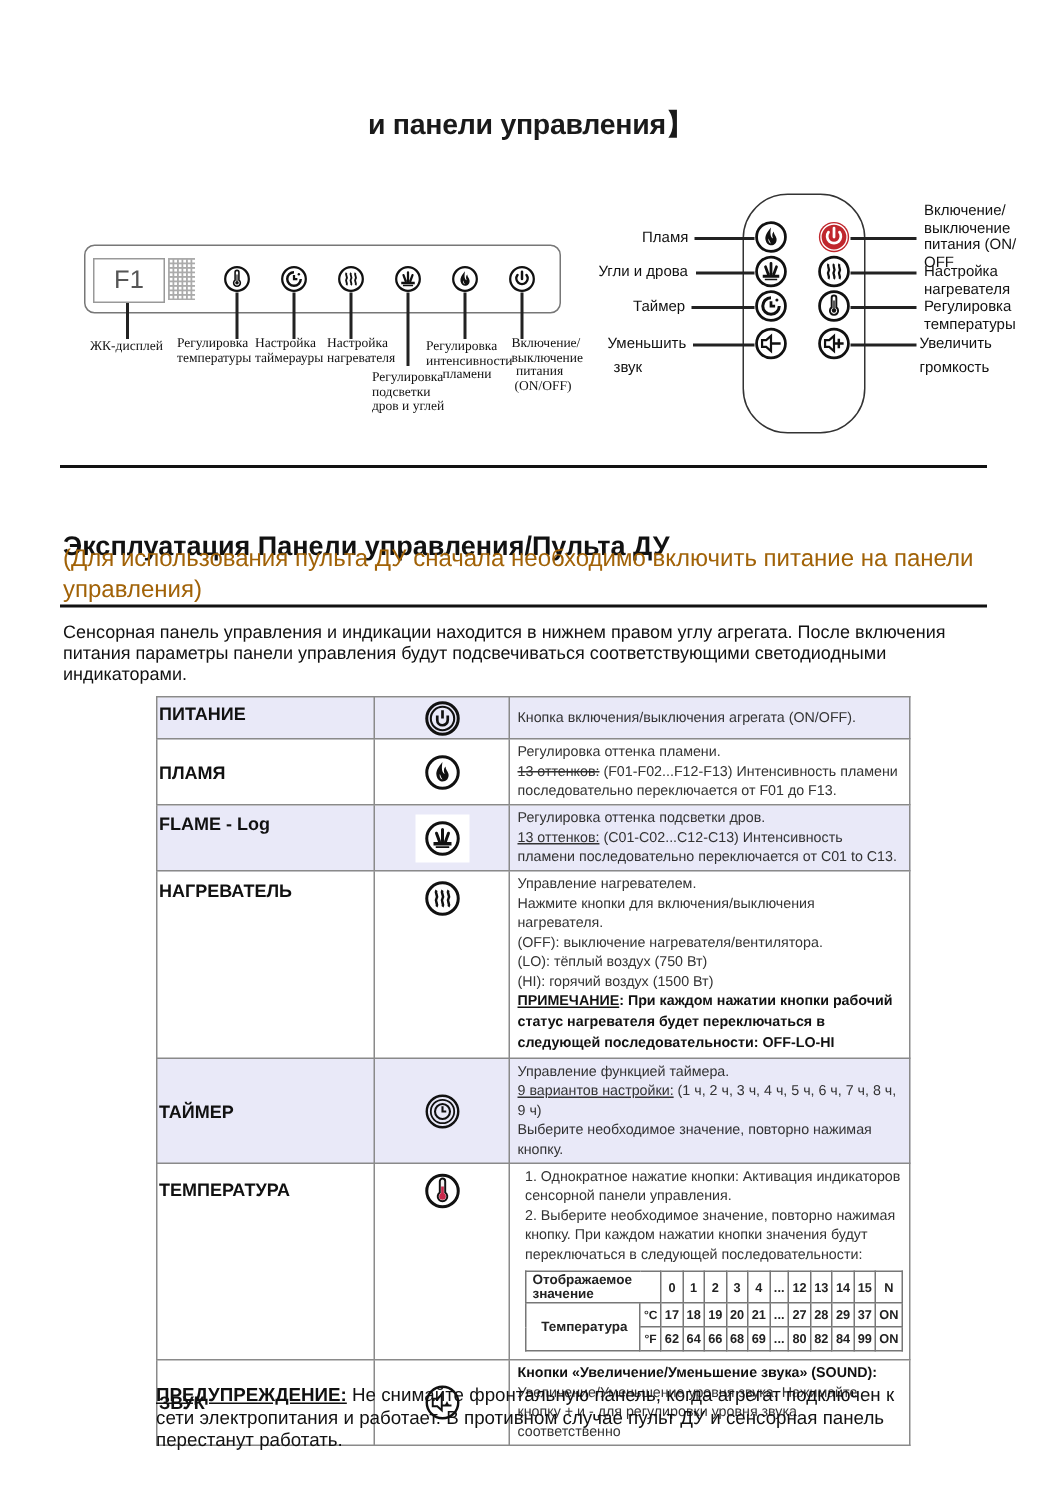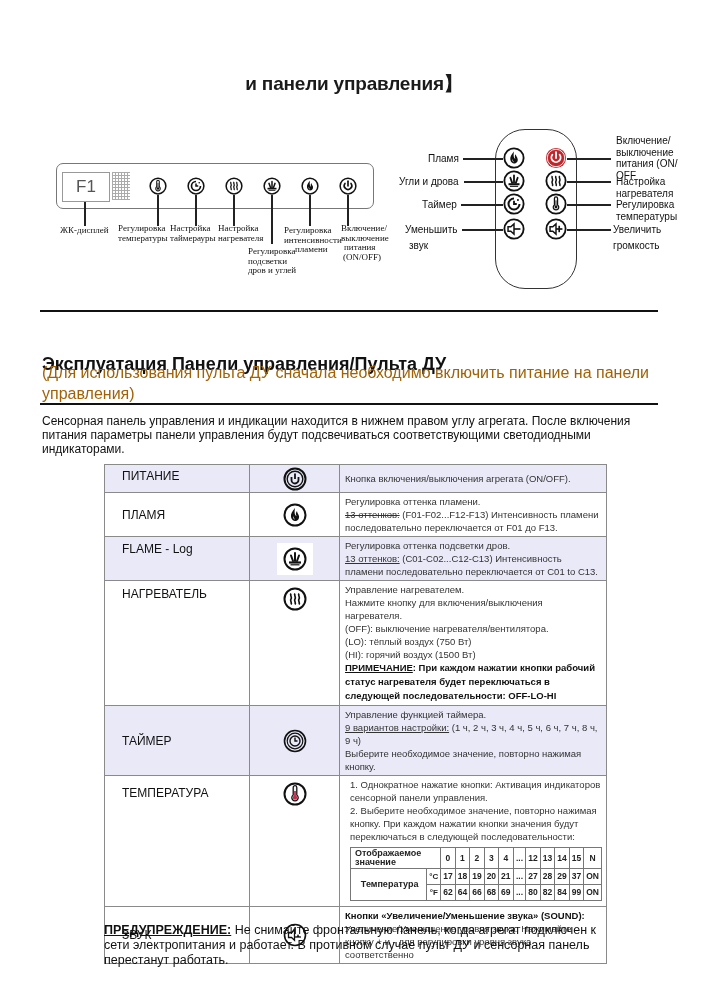--- a/index.html
+++ b/index.html
@@ -67,21 +67,21 @@
     color: #111; font-family: "Liberation Sans", sans-serif;
   }
 
   
   .ctable {
     position: absolute; left: 104px; top: 464px; width: 503px;
     border-collapse: collapse; font-family: "Liberation Sans", sans-serif;
   }
   .ctable td { border: 1px solid #8a8a8a; vertical-align: middle; }
   .ctable tr.shade td { background: #e9e9f8; }
-  .ctable td.name { width: 145px; padding-left: 17px; font-weight: normal; font-size: 12px; color: #111; }
+  .ctable td.name { width: 145px; padding-left: 1px; font-weight: bold; font-size: 12px; color: #111; }
   .ctable td.icon { width: 90px; text-align: center; }
   .ctable td.desc { font-size: 9.5px; line-height: 13px; color: #333; padding: 2px 4px 2px 5px; }
   .ctable td.top { vertical-align: top; padding-top: 6px; }
   .ctable .icon svg { width: 24px; height: 24px; display: inline-block; vertical-align: middle; }
   .u { text-decoration: underline; }
   .strike { text-decoration: line-through; }
   .b { font-weight: bold; color: #111; }
 
   .ttable { border-collapse: collapse; margin: 4px 0 3px 0; font-size: 9px; font-weight: bold; color: #222; }
   .ttable td { border: 1px solid #777 !important; background: #fff !important; text-align: center; padding: 1px 2px; height: 15px; font-size: 8.5px; }
@@ -372,21 +372,21 @@
       <span class="u"> 13 оттенков:</span><span> (C01-C02...C12-C13) Интенсивность пламени последовательно переключается от C01 to C13.</span>
     </td>
   </tr>
   <tr style="height:111px">
     <td class="name top">НАГРЕВАТЕЛЬ</td>
     <td class="icon top"><svg>
             <use href="#ic-heater"></use>
           </svg></td>
     <td class="desc">
       <div>Управление нагревателем.</div>
-      <div>Нажмите кнопку для включения/выключения нагревателя.</div>
+      <div>Нажмите кнопки для включения/выключения нагревателя.</div>
       <div>(OFF): выключение нагревателя/вентилятора.</div>
       <div>(LO): тёплый воздух (750 Вт)</div>
       <div>(HI): горячий воздух (1500 Вт)</div>
       <div class="b" style="line-height:14px"><span class="u">ПРИМЕЧАНИЕ</span><span>: При каждом нажатии кнопки рабочий статус нагревателя будет переключаться в следующей последовательности: OFF-LO-HI</span></div>
     </td>
   </tr>
   <tr class="shade" style="height:42px">
     <td class="name">ТАЙМЕР</td>
     <td class="icon"><svg>
             <use href="#ic-timer-table"></use>

